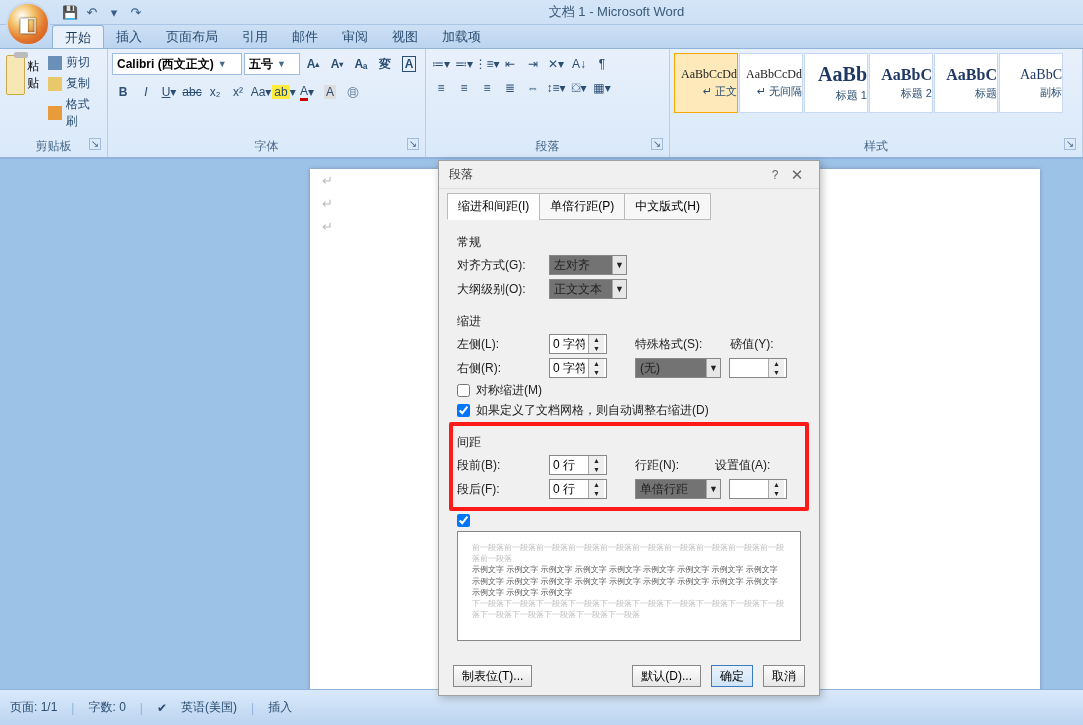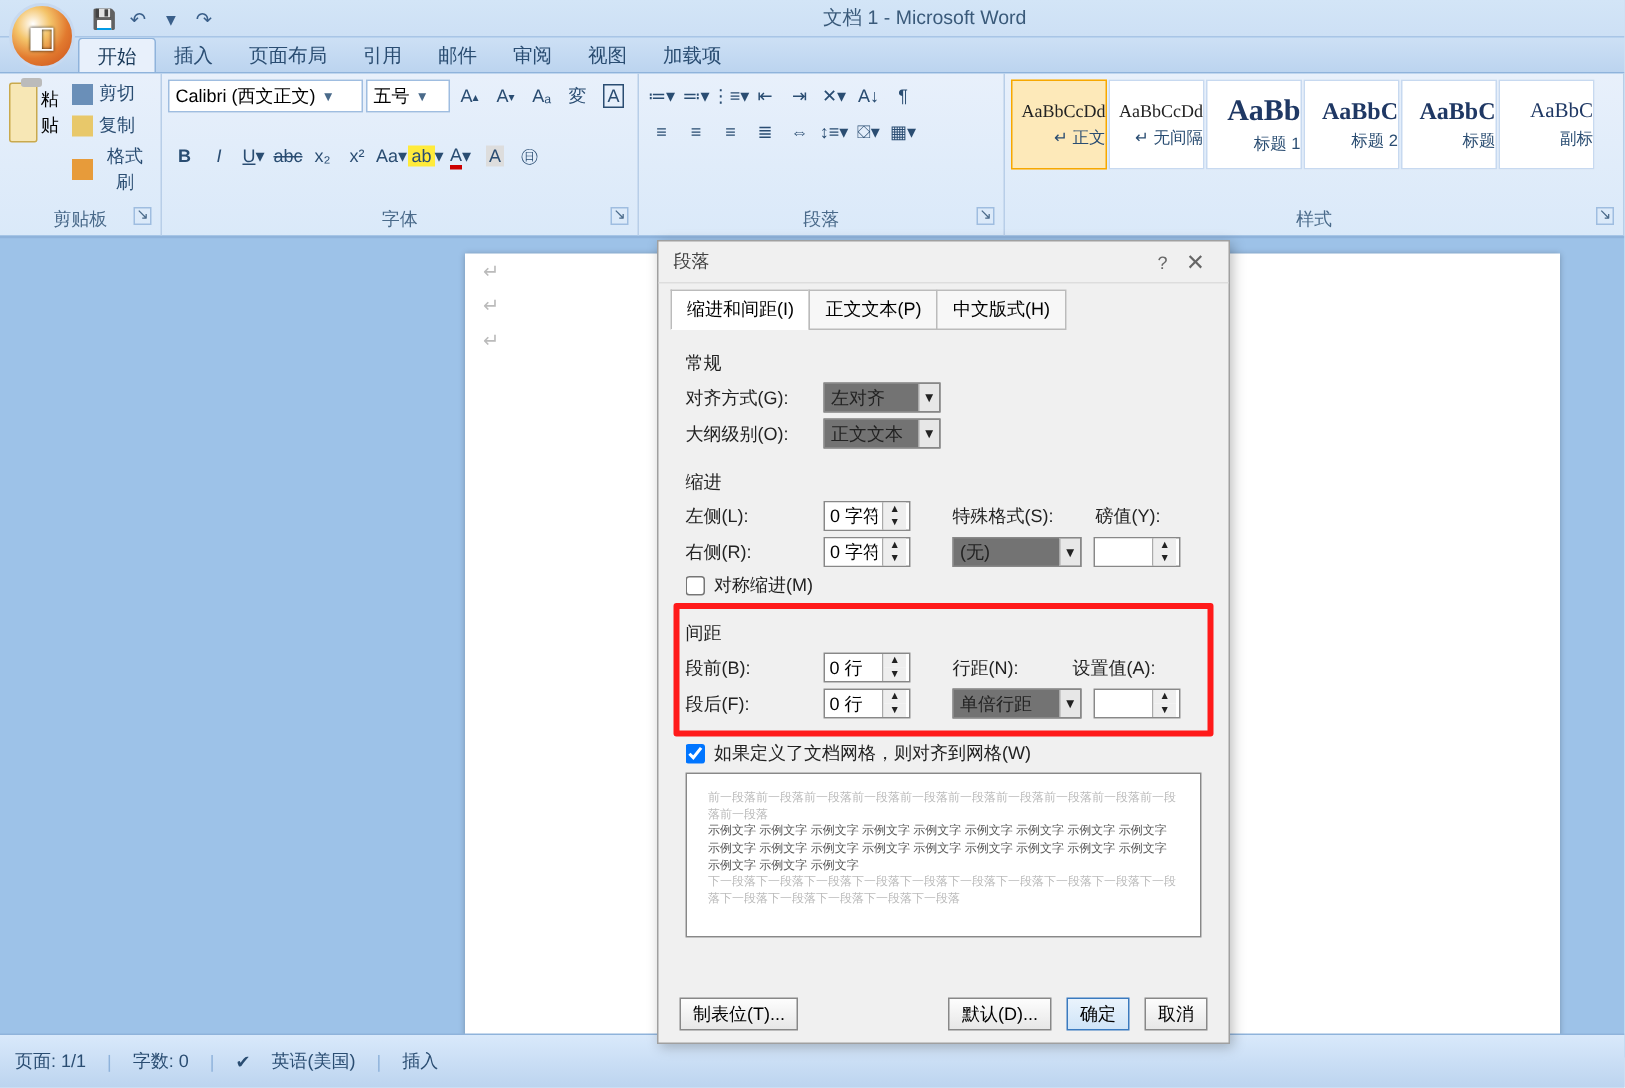--- a/index.html
+++ b/index.html
@@ -22,26 +22,26 @@
 .ribbon { height: 110px; background: linear-gradient(#e8f0fb,#dae9f9); display: flex; border-bottom: 2px solid #8fb3db; }
 .group { border-right: 1px solid #b8cee8; display: flex; flex-direction: column; justify-content: space-between; padding: 2px 4px 0; }
 .group-body { flex:1; display:flex; align-items:flex-start; gap:2px; padding-top:2px; }
 .group-label { text-align: center; font-size: 12px; color: #4a6a8a; padding: 2px 0; position: relative; }
 .group-label .launcher { position:absolute; right:2px; top:2px; font-size:10px; color:#4a6a8a; border:1px solid #9fbde0; width:12px; height:12px; line-height:10px; display:inline-block; }
 
 
 .paste-big { width:40px; display:flex; flex-direction:row; align-items:center; gap:2px; padding:2px; }
 .paste-ico { width:30px; height:40px; background:#f7e7b5; border:1px solid #c9a94d; border-radius:2px; position:relative; }
 .paste-ico::before { content:""; position:absolute; top:-4px; left:7px; width:14px; height:6px; background:#bbb; border-radius:2px; }
-.clip-side { display:flex; flex-direction:column; gap:2px; font-size:12px; color:#2a4d72;text-align:center; }
+.clip-side { display:flex; flex-direction:column; gap:2px; font-size:12px; color:#2a4d72; }
 .clip-side div{ display:flex; align-items:center; gap:4px; padding:1px 2px; }
 .mini-ico { width:14px; height:14px; background:#e27a2f; display:inline-block; }
 
 
-.font-top { display:flex; gap:2px; align-items:center; margin-bottom:16px; }
+.font-top { display:flex; gap:2px; align-items:center; margin-bottom:4px;font-weight:bold; }
 .font-combo { height:22px; border:1px solid #9fbde0; background:#fff; display:flex; align-items:center; padding:0 4px; font-size:12px; }
 .font-combo .arr { margin-left:4px; color:#4a6a8a; font-size:9px; }
 .font-btns { display:flex; flex-wrap:wrap; gap:1px; width:280px; }
 .rbtn { width:22px; height:22px; border:1px solid transparent; display:inline-flex; align-items:center; justify-content:center; font-size:12px; color:#2a4d72; background:transparent; }
 
 
 .style-gallery { display:flex; gap:1px; }
 .style-card { width:64px; height:60px; border:1px solid #c7d9f0; background:#fff; display:flex; flex-direction:column; align-items:flex-end; justify-content:center; }
 .style-card.sel { border:1px solid #f7a800; background:#fde9b9; }
 .style-card .samp { font-family:"Times New Roman",serif; color:#222; }
@@ -275,21 +275,21 @@
 
 <div class="dialog">
   <div class="dlg-title">
     <span>段落</span>
     <span class="sp"></span>
     <span class="q">?</span>
     <span class="x">✕</span>
   </div>
   <div class="dlg-tabs">
     <div class="dlg-tab active">缩进和间距(I)</div>
-    <div class="dlg-tab">正文文本(P)</div>
+    <div class="dlg-tab">单倍行距(P)</div>
     <div class="dlg-tab">中文版式(H)</div>
   </div>
   <div class="dlg-body">
     <div class="sect">常规</div>
     <div class="row">
       <label>对齐方式(G):</label>
       <div class="combo">
           <span>左对齐</span>
           <span class="arr">▼</span>
         </div>
@@ -332,20 +332,24 @@
           <input value="" style="">
           <div class="sbtn">
             <div>▲</div>
             <div>▼</div>
           </div>
         </div>
     </div>
     <div class="chk">
         <input type="checkbox" style="">
         <span>对称缩进(M)</span>
+      </div>
+    <div class="chk">
+        <input type="checkbox" checked="" style="">
+        <span>如果定义了文档网格，则自动调整右缩进(D)</span>
       </div>
 
     <div class="highlight-box">
       <div class="sect" style="margin-top:0">间距</div>
       <div class="row">
         <label>段前(B):</label>
         <div class="spin">
             <input value="0 行" style="">
             <div class="sbtn">
               <div>▲</div>
@@ -372,21 +376,20 @@
             <input value="" style="">
             <div class="sbtn">
               <div>▲</div>
               <div>▼</div>
             </div>
           </div>
       </div>
     </div>
     <div class="chk">
         <input type="checkbox" checked="" style="">
-        <span>如果定义了文档网格，则对齐到网格(W)</span>
       </div>
 
     <div class="preview">
       前一段落前一段落前一段落前一段落前一段落前一段落前一段落前一段落前一段落前一段落前一段落<br>
       <span class="dk">示例文字 示例文字 示例文字 示例文字 示例文字 示例文字 示例文字 示例文字 示例文字 示例文字 示例文字 示例文字 示例文字 示例文字 示例文字 示例文字 示例文字 示例文字 示例文字 示例文字 示例文字</span><br>
       下一段落下一段落下一段落下一段落下一段落下一段落下一段落下一段落下一段落下一段落下一段落下一段落下一段落下一段落下一段落
     </div>
   </div>
   <div class="dlg-btns">
     <button class="btn">制表位(T)...</button>

